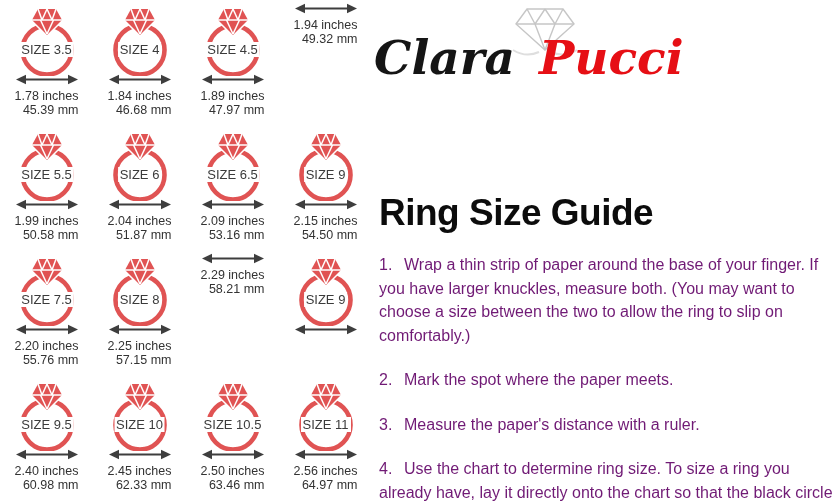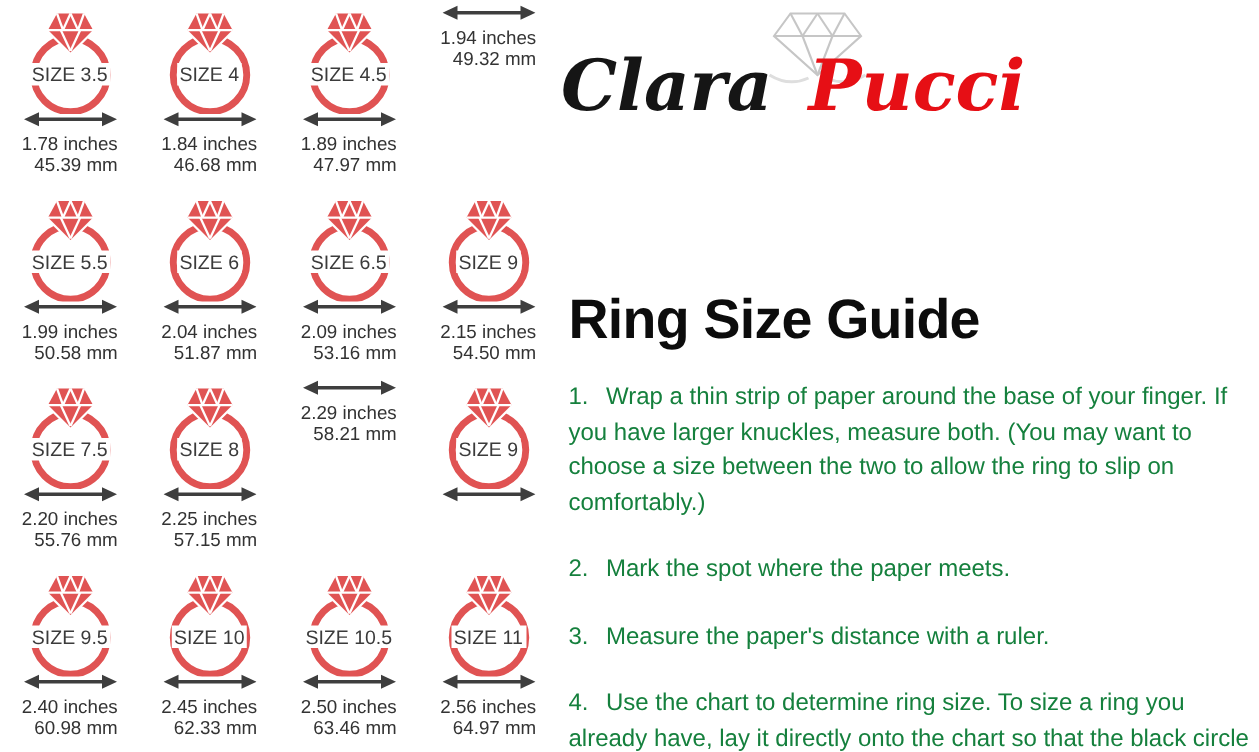--- a/index.html
+++ b/index.html
@@ -30,21 +30,21 @@
   .logo-diamond path,.logo-diamond polygon,.logo-diamond line{fill:none;stroke:var(--logo-diamond-gray,#c6c6c6);stroke-width:1.4;}
   .logo-diamond .reflect{stroke:#dedede;stroke-width:2;}
   .brand-text{position:absolute;left:2px;top:16px;font-family:"DejaVu Serif","Liberation Serif",serif;
               font-style:italic;font-weight:bold;font-size:47px;line-height:80px;white-space:nowrap;}
   .brand-first{color:var(--brand-black,#151515);}
   .brand-second{color:var(--brand-red,#e60f15);margin-left:24px;}
 
   
   .guide{position:absolute;left:379px;top:192px;width:456px;}
   .guide-title{font-size:37px;font-weight:bold;color:#0c0c0c;line-height:42px;margin:0 0 19px 0;letter-spacing:-0.5px;}
-  .guide-step{font-size:16px;line-height:23.5px;color:#15803d;margin:0 0 21px 0;}
+  .guide-step{font-size:16px;line-height:23.5px;color:#701a75;margin:0 0 21px 0;}
   .step-num{display:inline-block;min-width:25px;}
 </style>
 </head>
 <body>
 
 <div class="page">
 
   <div class="ring-grid">
     <div class="ring-cell">
       <div class="ring-figure">

